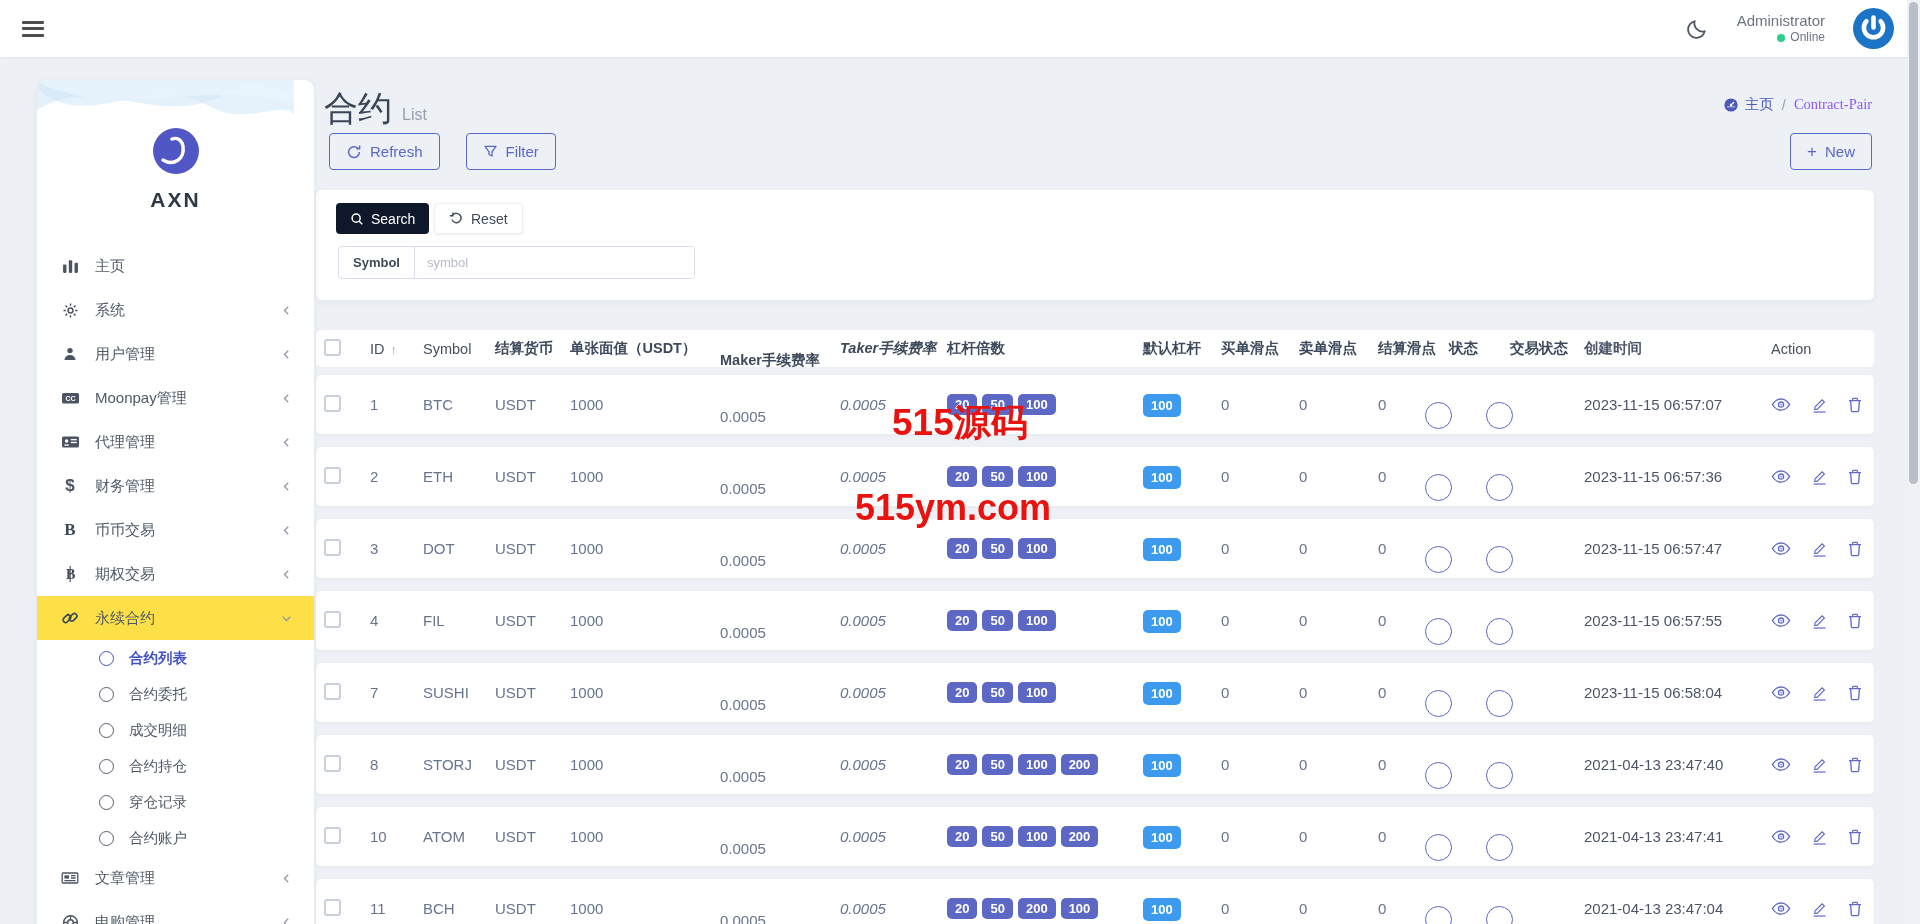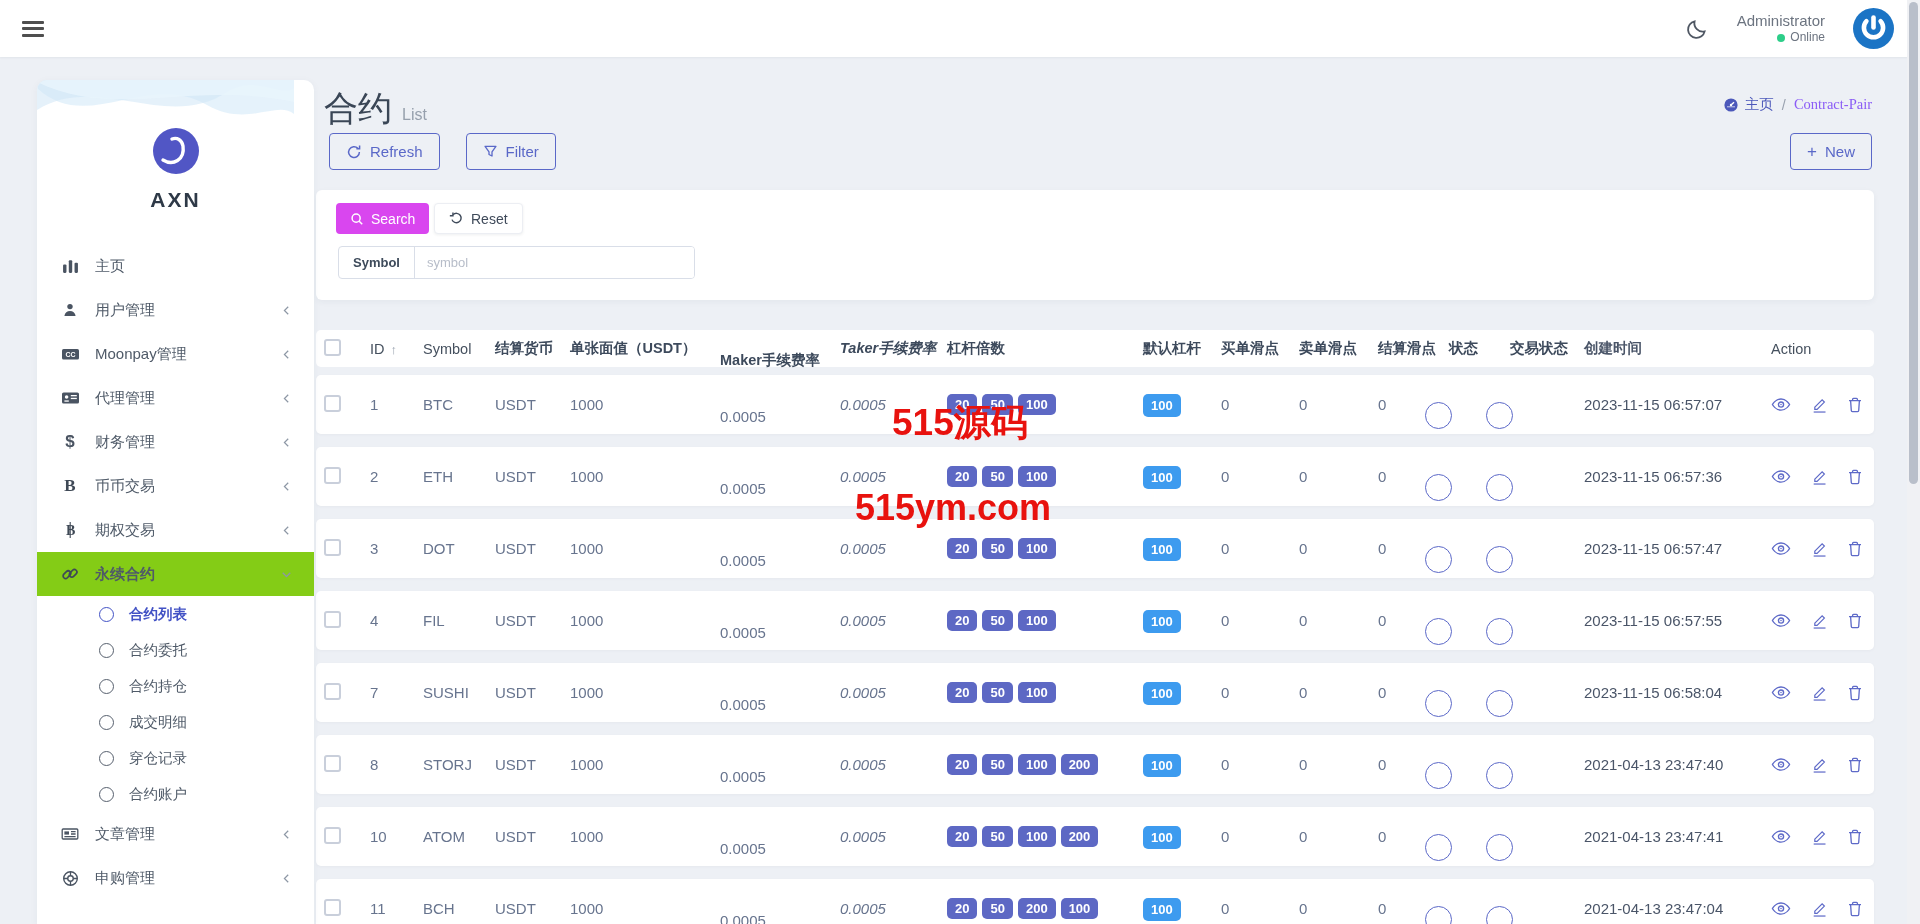--- a/index.html
+++ b/index.html
@@ -21,21 +21,21 @@
   .avatar { width:41px; height:41px; border-radius:50%; cursor:pointer; }
 
   
   .sidebar { position:absolute; left:37px; top:80px; width:277px; height:844px; background:#fff;
              border-radius:10px 10px 0 0; box-shadow:0 2px 8px rgba(40,50,70,.05); overflow:hidden; z-index:3; }
   .waves { position:absolute; top:0; left:0; width:257px; height:62px; }
   .brand { margin-top:48px; text-align:center; }
   .brand-name { margin-top:10px; font-size:21px; font-weight:bold; letter-spacing:2px; color:#2e3947; }
   .menu { margin-top:32px; }
   .m-item { height:44px; display:flex; align-items:center; padding:0 22px; font-size:15px; color:#4f5a68; cursor:pointer; }
-  .m-item.active { background:#84cc16;font-weight:bold; }
+  .m-item.active { background:#fde047; }
   .m-item .ico { width:22px; margin-right:14px; display:flex; justify-content:center; align-items:center; color:#4a5462; }
   .m-item .lbl { flex:0 0 auto; }
   .m-item .chev { margin-left:auto; color:#8d97a5; display:flex; }
   .sub-item { height:36px; display:flex; align-items:center; padding-left:62px; font-size:14.5px; color:#4f5a68; cursor:pointer; }
   .sub-item .ring { width:15px; height:15px; border:1.8px solid #57606e; border-radius:50%; margin-right:15px; flex:0 0 auto; }
   .sub-item.active { color:#4252c5; font-weight:bold; }
   .sub-item.active .ring { border-color:#4252c5; }
   .serif-b { font-family:"Liberation Serif", serif; font-weight:bold; font-size:17px; }
 
   
@@ -48,21 +48,21 @@
   .bc-sep { color:#9aa2b0; }
   .bc-cur { color:#8b5cf6; cursor:pointer;font-family:Liberation Serif, serif; }
 
   .btn { display:inline-flex; align-items:center; gap:8px; height:37px; padding:0 16px; border:1px solid #5a68c8;
          border-radius:4px; color:#5a68c8; font-size:15px; background:transparent; cursor:pointer;margin-left:13px; }
   .toolbar { position:absolute; top:53px; left:0; display:flex; gap:13px; }
   .btn-new { position:absolute; top:53px; right:2px; }
 
   .search-card { position:absolute; top:110px; left:0; right:0; height:110px; background:#fff; border-radius:6px;
                  box-shadow:0 2px 6px rgba(40,50,70,.05); }
-  .btn-search { position:absolute; top:13px; left:20px; height:31px; padding:0 14px; background:#d946ef; color:#fff;
+  .btn-search { position:absolute; top:13px; left:20px; height:31px; padding:0 14px; background:#0f172a; color:#fff;
                 border:none; border-radius:4px; font-size:14px; display:inline-flex; align-items:center; gap:7px; cursor:pointer; }
   .btn-reset { position:absolute; top:13px; left:118px; height:31px; padding:0 14px; background:#fff; color:#3f4a5a;
                border:1px solid #eceef3; box-shadow:0 1px 3px rgba(40,50,70,.08); border-radius:4px; font-size:14px;
                display:inline-flex; align-items:center; gap:7px; cursor:pointer; }
   .inp-group { position:absolute; top:56px; left:22px; width:357px; height:33px; display:flex; border:1px solid #d9dee8; border-radius:4px; overflow:hidden; background:#fff; }
   .inp-label { padding:0 14px; display:flex; align-items:center; font-size:13px; font-weight:bold; color:#3e4b5b; border-right:1px solid #d9dee8; }
   .inp-group input { flex:1; border:none; outline:none; font-size:13px; padding:0 12px; color:#4a5562; font-family:"Liberation Sans",sans-serif; }
   .inp-group input::placeholder { color:#b7bdc9; }
 
   
@@ -145,20 +145,34 @@
             <svg width="17" height="17" viewBox="0 0 16 16" fill="#4a5462">
               <rect x="1" y="6" width="3.2" height="8" rx="1"></rect>
               <rect x="6.4" y="2" width="3.2" height="12" rx="1"></rect>
               <rect x="11.8" y="4.5" width="3.2" height="9.5" rx="1"></rect>
             </svg>
           </span>
           <span class="lbl">主页</span>
         </div>
         <div class="m-item">
           <span class="ico">
+            <svg width="17" height="17" viewBox="0 0 16 16" fill="none" stroke="#4a5462" stroke-width="1.4">
+              <circle cx="8" cy="8" r="2.3"></circle>
+              <path d="M8 1.4v2.2M8 12.4v2.2M1.4 8h2.2M12.4 8h2.2M3.3 3.3l1.6 1.6M11.1 11.1l1.6 1.6M12.7 3.3l-1.6 1.6M4.9 11.1l-1.6 1.6"></path>
+            </svg>
+          </span>
+          <span class="lbl">系统</span>
+          <span class="chev">
+            <svg width="11" height="11" viewBox="0 0 16 16" fill="none" stroke="#8d97a5" stroke-width="1.8">
+              <path d="M10.5 2.5L5 8l5.5 5.5"></path>
+            </svg>
+          </span>
+        </div>
+        <div class="m-item">
+          <span class="ico">
             <svg width="16" height="16" viewBox="0 0 16 16" fill="#4a5462">
               <circle cx="8" cy="4.6" r="2.7"></circle>
               <path d="M2.4 14c.5-3.2 2.8-4.9 5.6-4.9s5.1 1.7 5.6 4.9z"></path>
             </svg>
           </span>
           <span class="lbl">用户管理</span>
           <span class="chev">
             <svg width="11" height="11" viewBox="0 0 16 16" fill="none" stroke="#8d97a5" stroke-width="1.8">
               <path d="M10.5 2.5L5 8l5.5 5.5"></path>
             </svg>
@@ -248,25 +262,25 @@
         <div class="sub-item active">
           <span class="ring"></span>
           <span>合约列表</span>
         </div>
         <div class="sub-item">
           <span class="ring"></span>
           <span>合约委托</span>
         </div>
         <div class="sub-item">
           <span class="ring"></span>
-          <span>合约持仓</span>
+          <span>成交明细</span>
         </div>
         <div class="sub-item">
           <span class="ring"></span>
-          <span>成交明细</span>
+          <span>合约持仓</span>
         </div>
         <div class="sub-item">
           <span class="ring"></span>
           <span>穿仓记录</span>
         </div>
         <div class="sub-item">
           <span class="ring"></span>
           <span>合约账户</span>
         </div>
         <div class="m-item">

